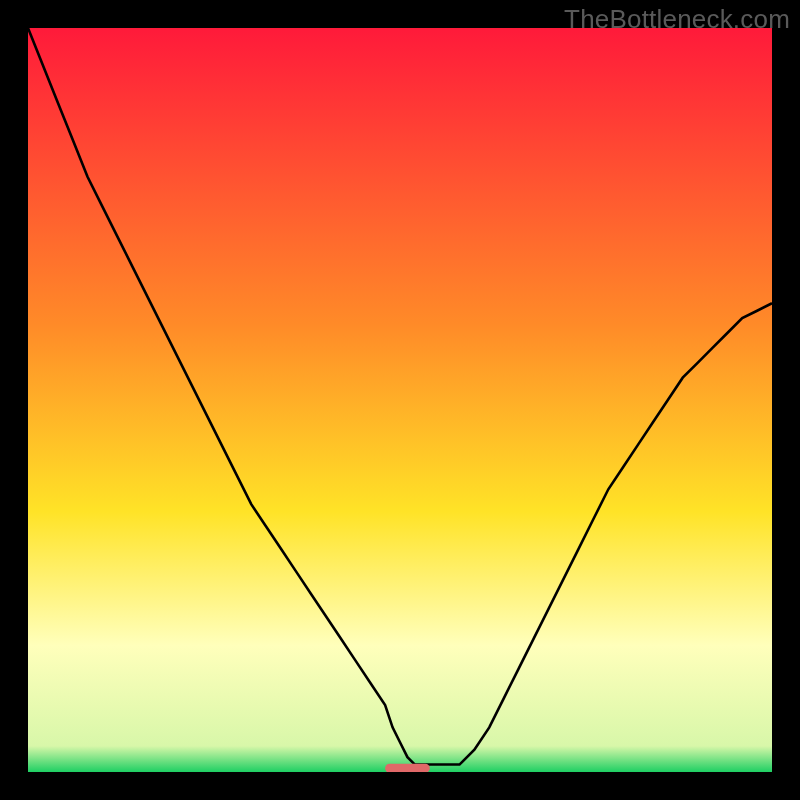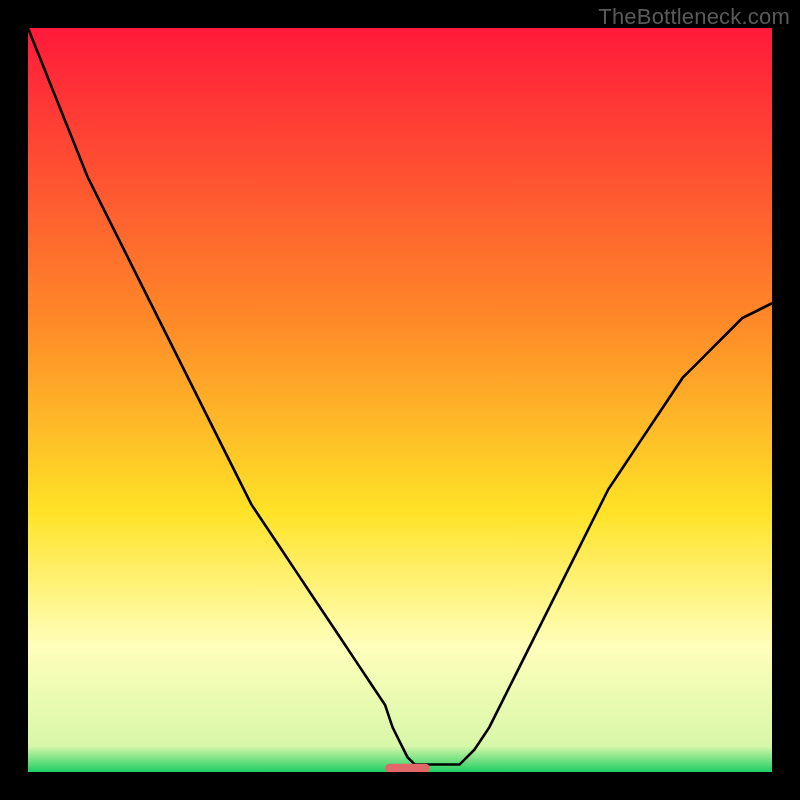--- a/index.html
+++ b/index.html
@@ -24,21 +24,21 @@
     top: 28px;
     left: 28px;
     width: 744px;
     height: 744px;
   }
   .watermark {
     position: absolute;
     top: 4px;
     right: 10px;
     color: #5a5a5a;
-    font-size: 22px;
+    font-size: 26px;
     font-weight: 500;
     letter-spacing: 0.2px;
     user-select: none;
   }
 </style>
 </head>
 <body>
 
 <div class="frame">
 

